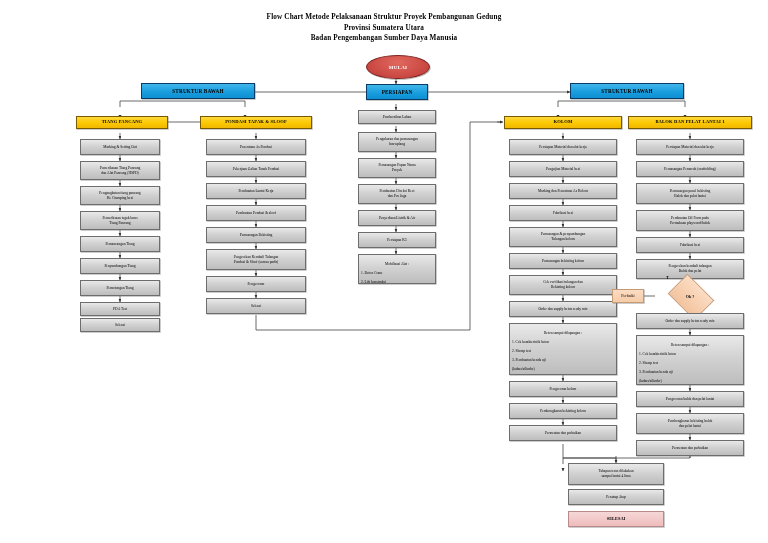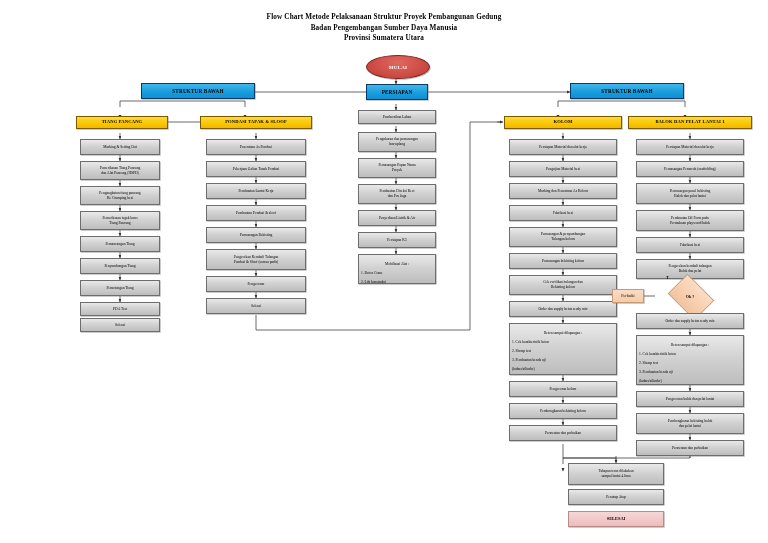--- a/index.html
+++ b/index.html
@@ -55,22 +55,22 @@
   svg.lines{position:absolute;left:0;top:0;width:768px;height:543px;
             pointer-events:none;}
 </style>
 </head>
 <body>
 
 <div id="canvas">
 
   <div class="title">
     <div>Flow Chart Metode Pelaksanaan Struktur Proyek Pembangunan Gedung</div>
+    <div>Provinsi Sumatera Utara</div>
     <div>Badan Pengembangan Sumber Daya Manusia</div>
-    <div>Provinsi Sumatera Utara</div>
   </div>
 
   <svg class="lines" viewBox="0 0 768 543">
     <defs>
       <marker id="ar" markerWidth="5" markerHeight="5" refX="4.2" refY="2" orient="auto">
         <path d="M0,0 L4.5,2 L0,4 z" fill="#333"></path>
       </marker>
     </defs>
     <g stroke="#444" stroke-width="0.8" fill="none" marker-end="url(#ar)">
 

